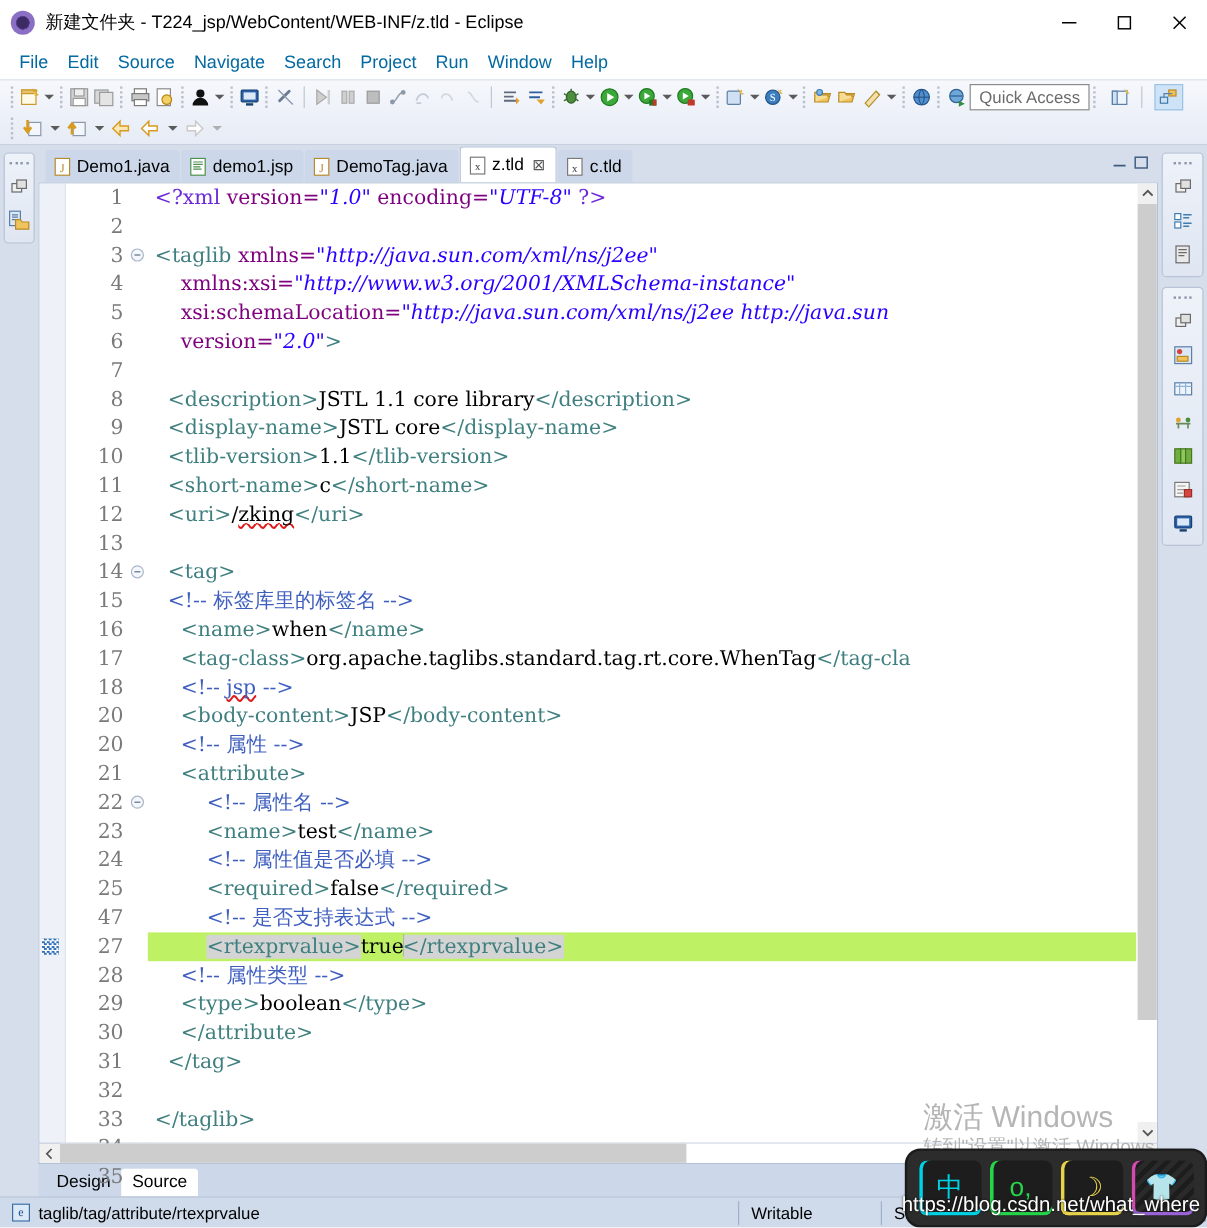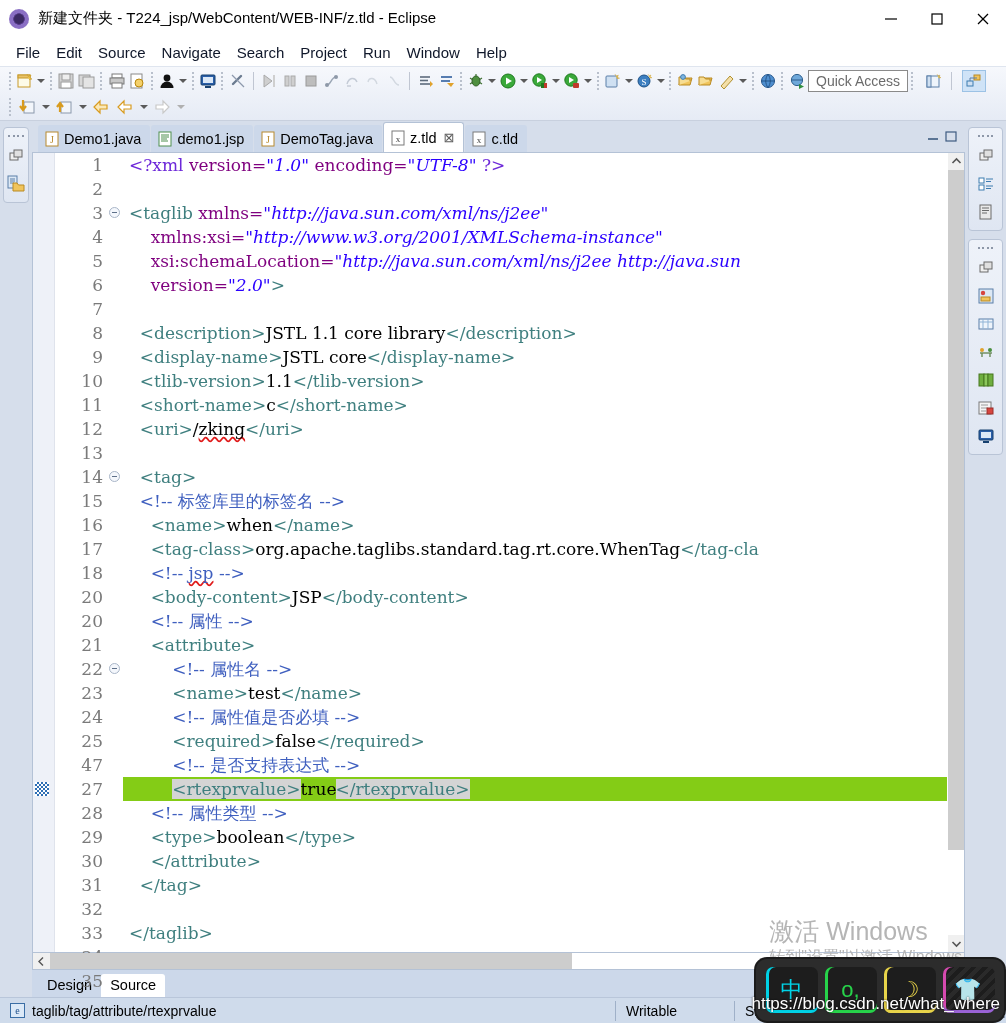--- a/index.html
+++ b/index.html
@@ -60,21 +60,21 @@
   .menubar {
     height: 28px;
     flex: 0 0 28px;
     background: #ffffff;
     display: flex;
     align-items: center;
     padding-left: 8px;
   }
   .menu-item {
     font-size: 15px;
-    color: #0f172a;
+    color: #0369a1;
     padding: 3px 8px;
     white-space: nowrap;
   }
 
   
   .toolbars {
     background: linear-gradient(#f6f8fc, #e6ebf5);
     border-top: 1px solid #dfe5ef;
     border-bottom: 1px solid #c8d0de;
     flex: 0 0 54px;
@@ -250,21 +250,21 @@
   }
   .codeline, .gutline {
     height: 24px;
     line-height: 24px;
     font-family: "DejaVu Serif", serif;
     font-size: 17px;
     white-space: pre;
   }
   .gutline { color:#7a7a7a; font-size:17px; padding-right:4px; font-family:"DejaVu Serif",serif;}
   .codeline { padding-left: 6px; }
-  .codeline.curline { background:#84cc16; }
+  .codeline.curline { background:#bef264; }
   .fold-mark {
     position:absolute; left:2px;
     width:11px;height:11px;
     border:1px solid #a9b6c8; border-radius:50%;
     background:#f4f7fc;
   }
   .fold-mark::after{
     content:""; position:absolute; left:2px; top:4px; width:5px;height:1px;background:#5e7089;
   }
 

